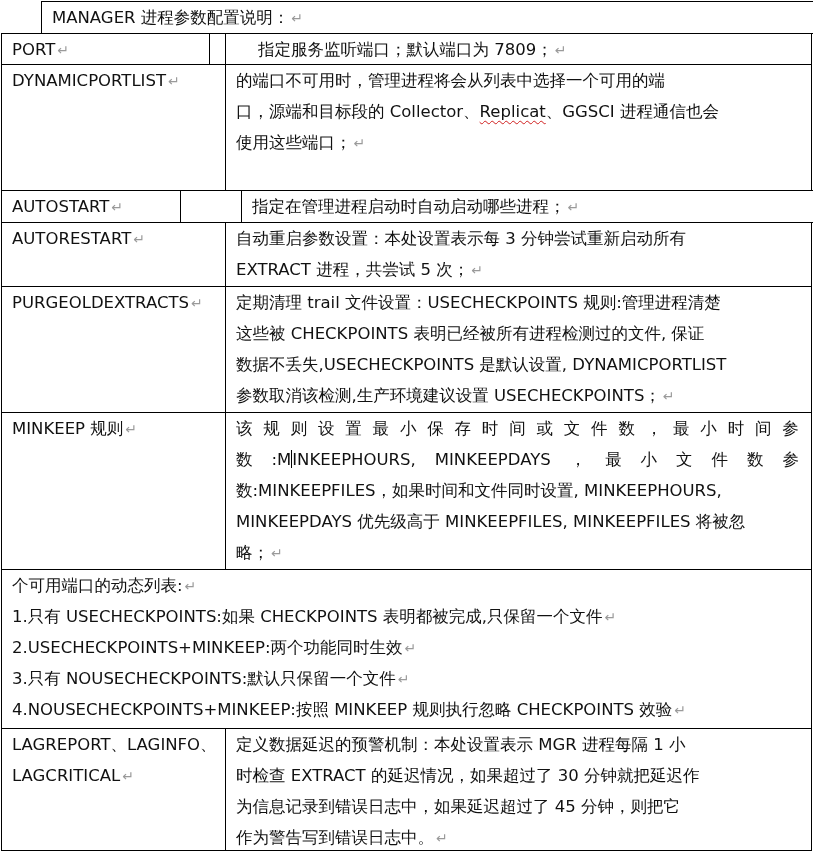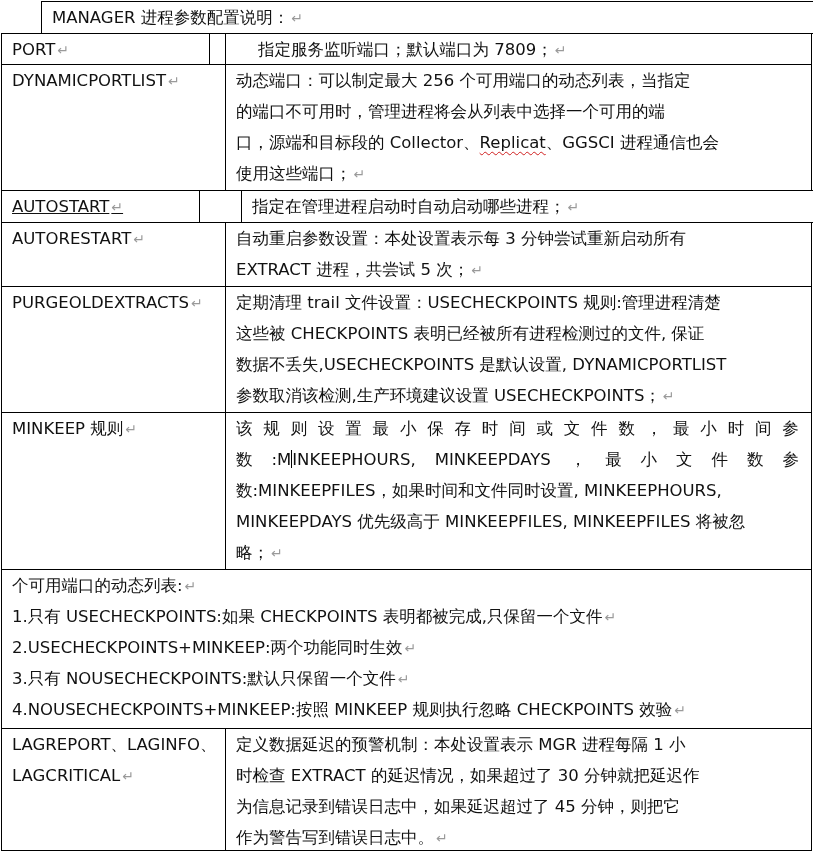--- a/index.html
+++ b/index.html
@@ -37,27 +37,26 @@
     <span>PORT</span><span class="ret">↵</span>
   </div>
   <div class="cell" style="left:225px; top:33px; width:587px; height:32px;padding-left:32px;">
     <span>指定服务监听端口；默认端口为 7809；</span><span class="ret">↵</span>
   </div>
 
   <div class="cell" style="left:1px; top:64px; width:225px; height:127px;">
     <span>DYNAMICPORTLIST</span><span class="ret">↵</span>
   </div>
   <div class="cell" style="left:225px; top:64px; width:587px; height:127px;">
-    <span class="line">动态端口：可以制定最大 256 个可用端口的动态列表，当指定</span>
     <span class="line">的端口不可用时，管理进程将会从列表中选择一个可用的端</span>
     <span class="line"><span>口，源端和目标段的 Collector、</span><span class="squiggle">Replicat</span><span>、GGSCI 进程通信也会</span></span>
     <span class="line"><span>使用这些端口；</span><span class="ret">↵</span></span>
   </div>
 
-  <div class="cell" style="left:1px; top:190px; width:199px; height:33px;text-decoration:underline;">
+  <div class="cell" style="left:1px; top:190px; width:180px; height:33px;">
     <span>AUTOSTART</span><span class="ret">↵</span>
   </div>
   <div class="cell" style="left:225px; top:190px; width:587px; height:33px;margin-left:16px;">
     <span>指定在管理进程启动时自动启动哪些进程；</span><span class="ret">↵</span>
   </div>
 
   <div class="cell" style="left:1px; top:222px; width:225px; height:65px;">
     <span>AUTORESTART</span><span class="ret">↵</span>
   </div>
   <div class="cell" style="left:225px; top:222px; width:587px; height:65px;">

